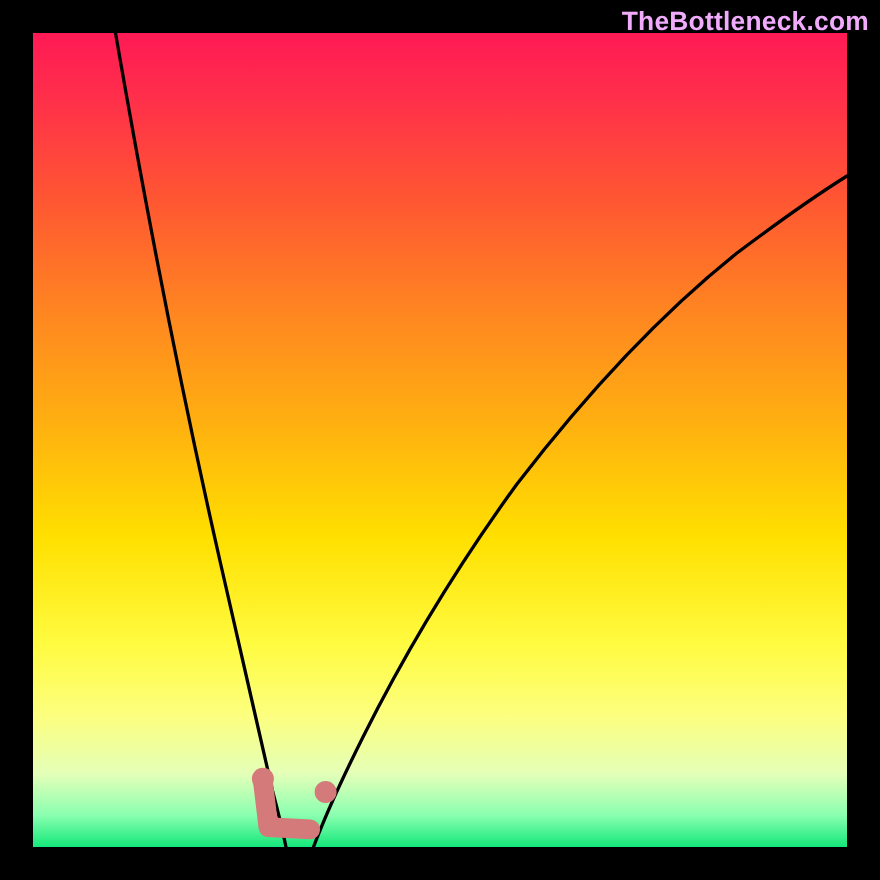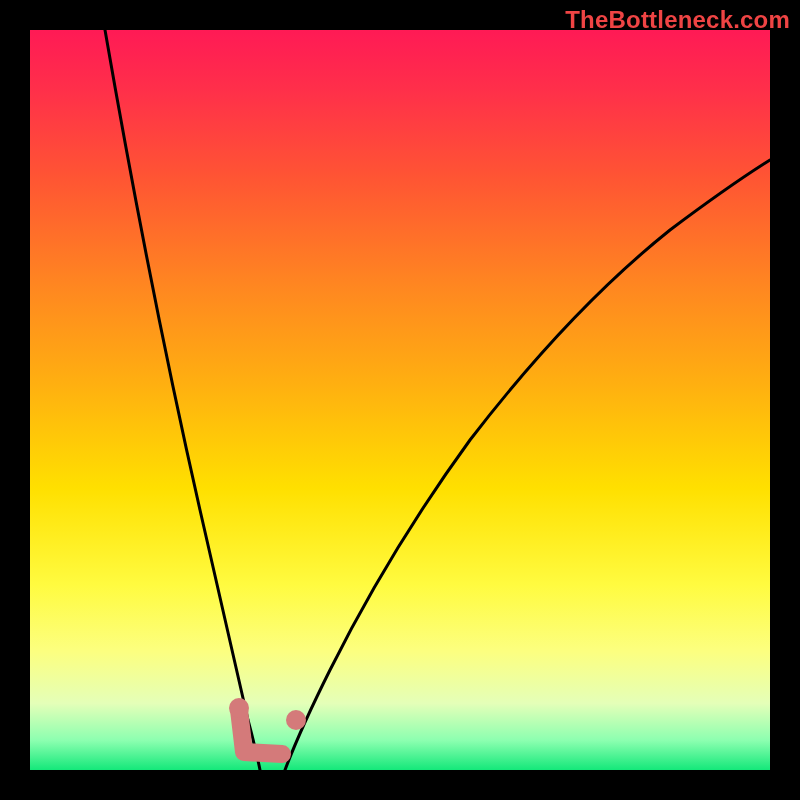--- a/index.html
+++ b/index.html
@@ -30,21 +30,21 @@
       #14e87a 100%
     );
   }
   .watermark {
     position: absolute;
     top: 6px;
     right: 10px;
     font-family: Arial, Helvetica, sans-serif;
     font-size: 24px;
     font-weight: 600;
-    color: #ef4444;
+    color: #f0abfc;
     letter-spacing: 0.2px;
     z-index: 10;
   }
   svg.curves {
     position: absolute;
     left: 0; top: 0;
     width: 100%; height: 100%;
   }
   .curve-stroke { fill: none; stroke: #000; stroke-width: 3; stroke-linecap: round; }
   .marker-stroke { fill: none; stroke: #d47a7a; stroke-width: 18; stroke-linecap: round; stroke-linejoin: round; }

